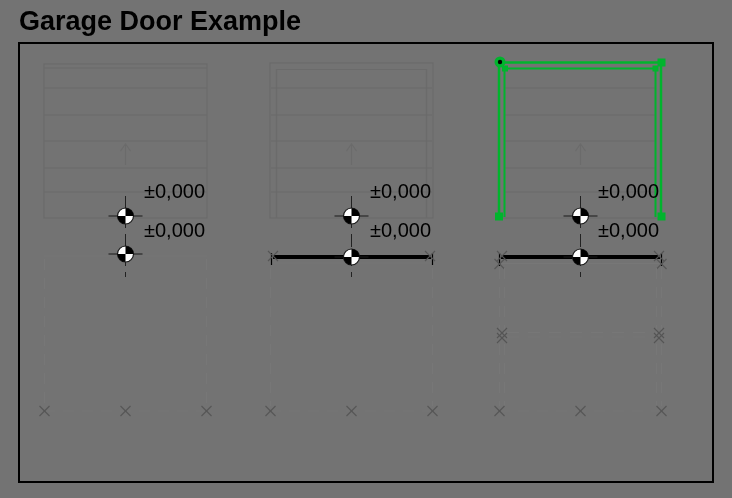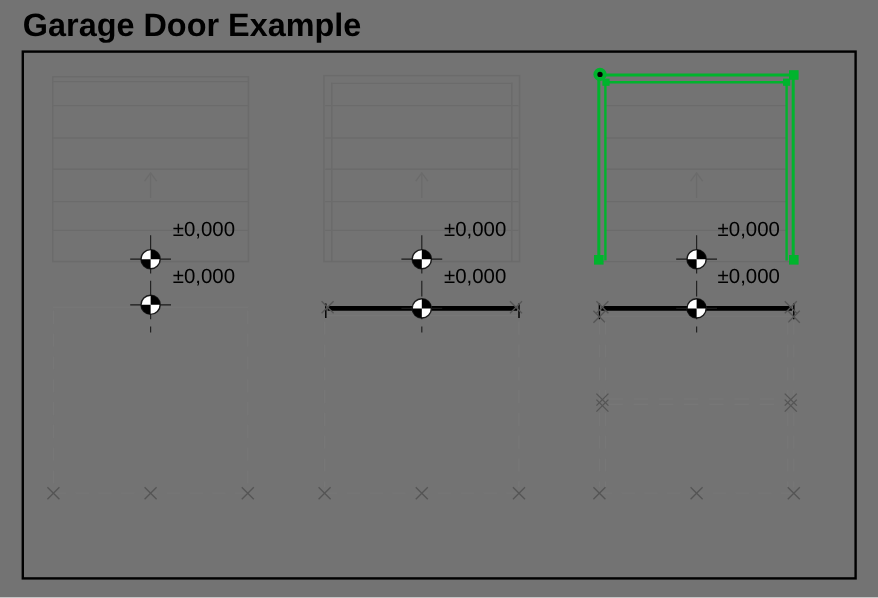--- a/index.html
+++ b/index.html
@@ -2,21 +2,21 @@
 <html><head>
 <meta charset="utf-8">
 <style>
   html,body{margin:0;padding:0;background:#fff;}
   .page{position:relative;width:732px;height:498px;background:#737373;overflow:hidden;
         font-family:"Liberation Sans",sans-serif;}
   .title{position:absolute;left:19px;top:5px;font-size:27px;line-height:32px;font-weight:bold;color:#000;
          letter-spacing:0px;white-space:nowrap;}
   .frame{position:absolute;left:18px;top:42px;width:696px;height:441px;border:2px solid #000;box-sizing:border-box;}
   .canvas{position:absolute;left:0;top:0;z-index:1;}
-  .lvl{position:absolute;z-index:2;font-size:17px;line-height:17px;color:#000;white-space:nowrap;}
+  .lvl{position:absolute;z-index:2;font-size:20px;line-height:17px;color:#000;white-space:nowrap;}
   
   .ln{stroke:#6b6b6b;stroke-width:1.2;fill:none;}
   .lnthin{stroke:#777;stroke-width:1;fill:none;}
   .dash{stroke:#777;stroke-width:1.1;fill:none;stroke-dasharray:11 8;}
   .dash2{stroke:#777;stroke-width:1.1;fill:none;stroke-dasharray:12 9;}
   .blk{stroke:#000;stroke-width:1.2;fill:none;}
   .thick{stroke:#000;stroke-width:4;fill:none;}
   .cdash{stroke:#222;stroke-width:1;fill:none;stroke-dasharray:13 6;}
   .xm{stroke:#555;stroke-width:1.1;fill:none;}
   .grn{stroke:#00b42d;fill:none;}

